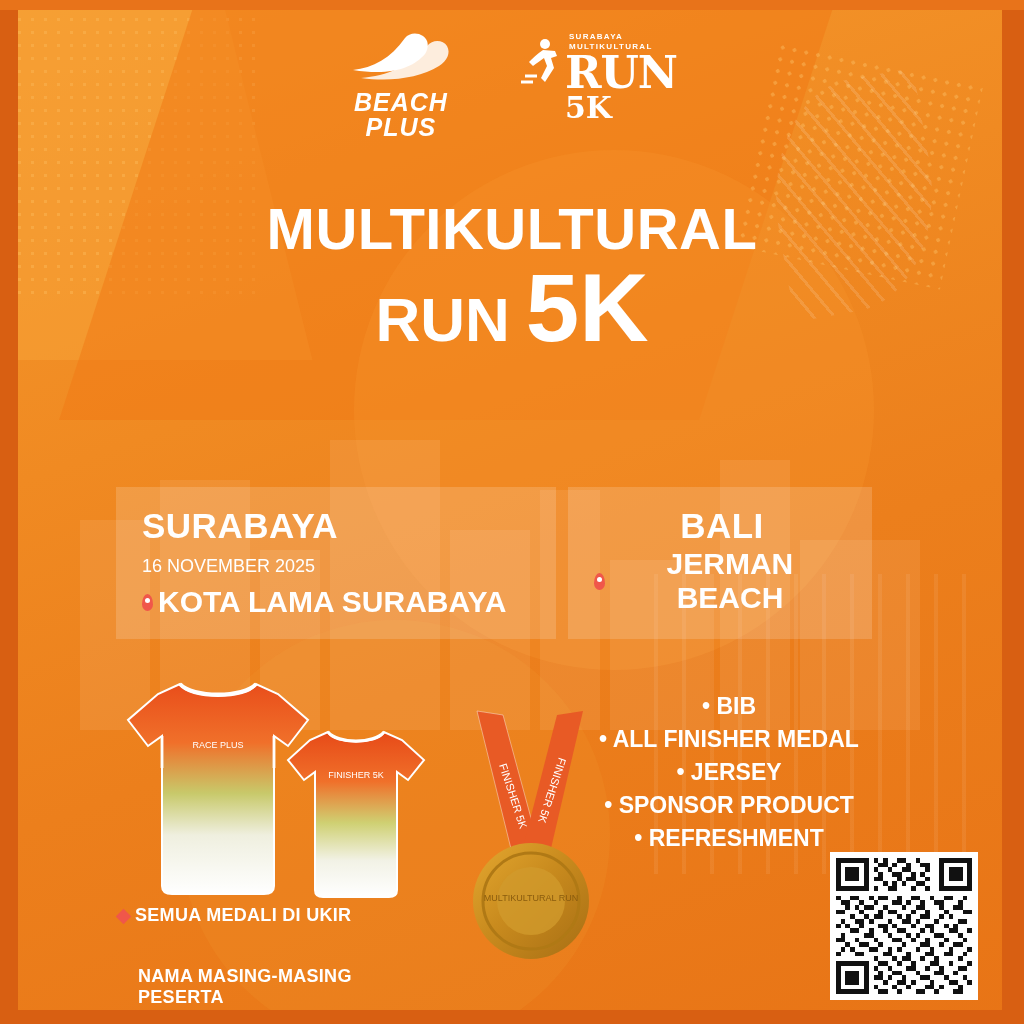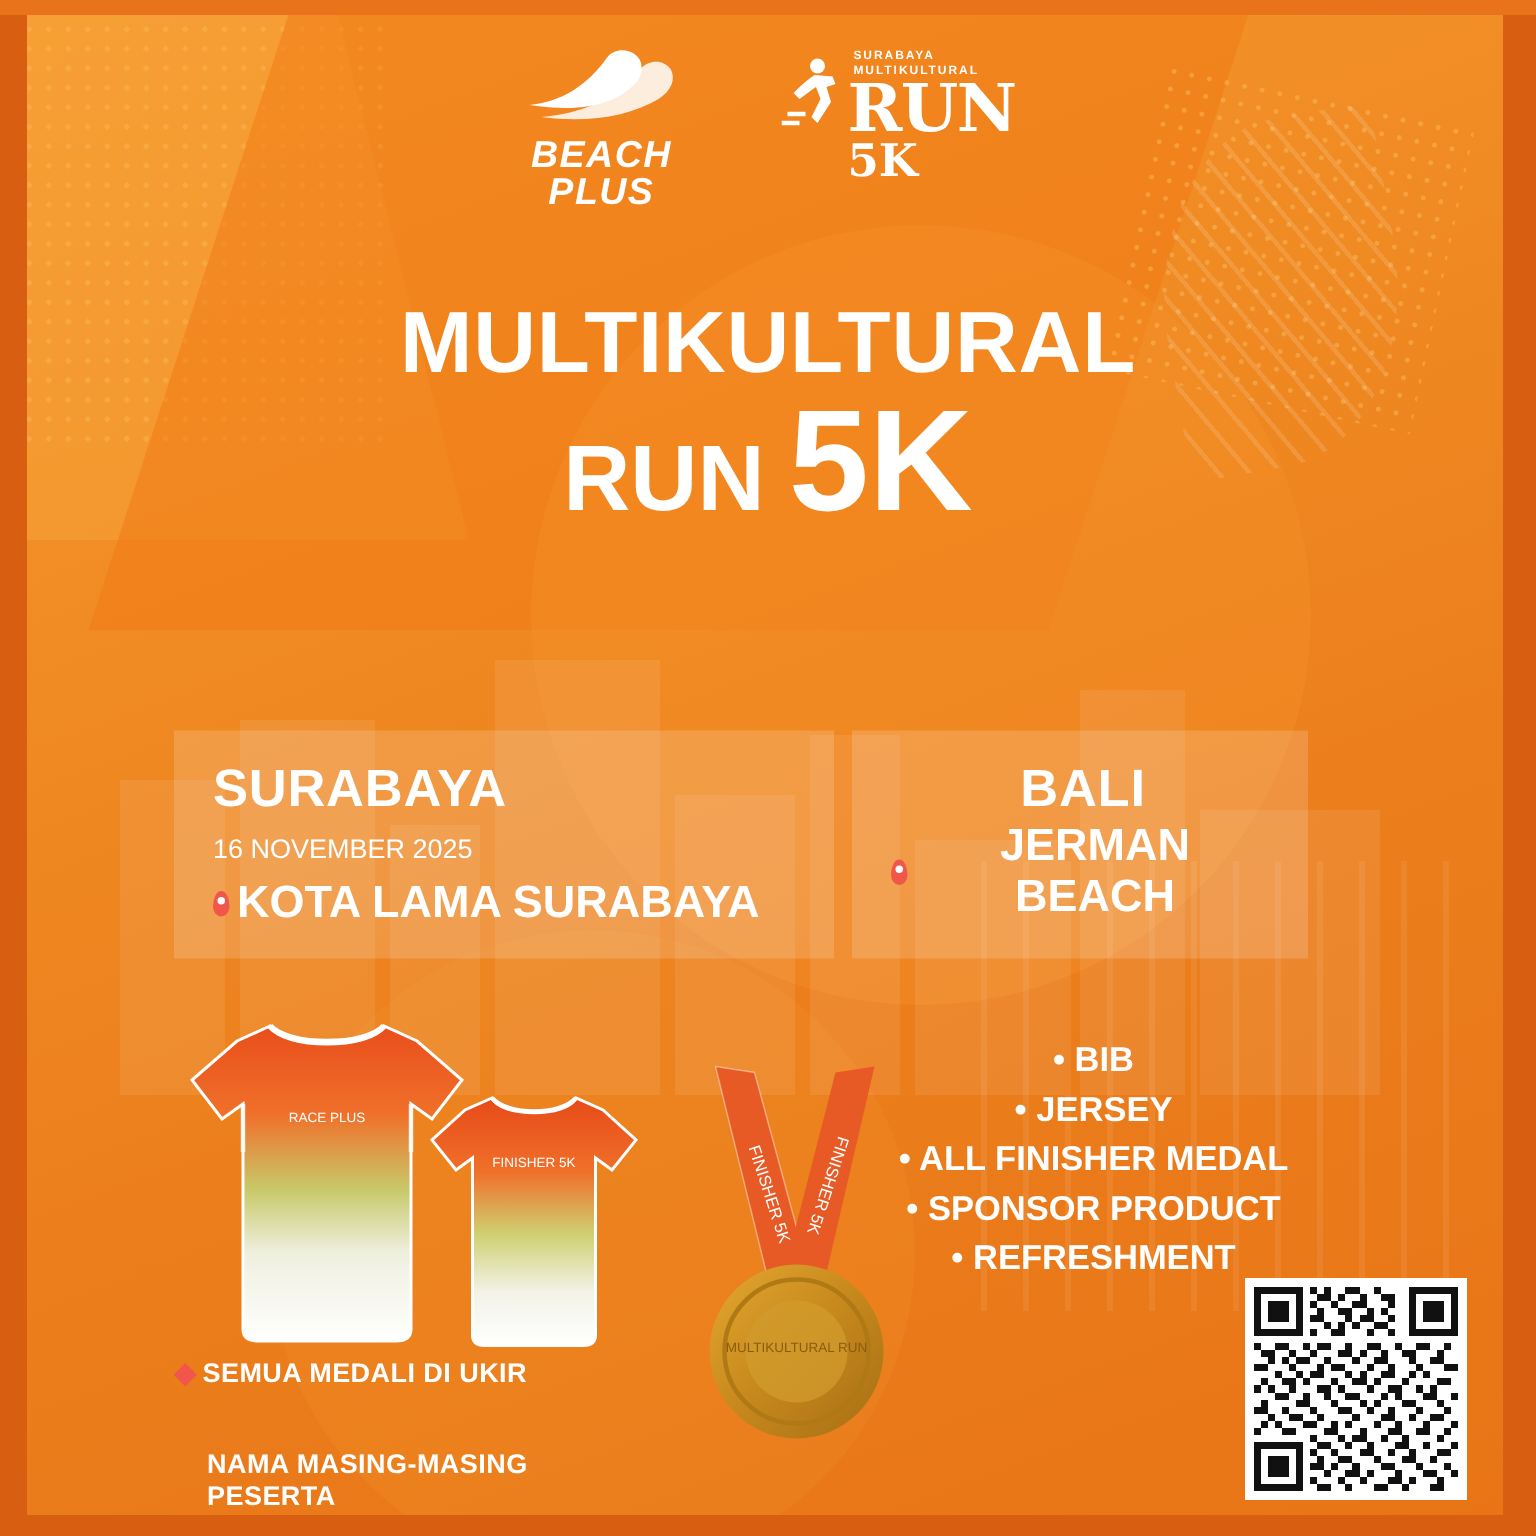--- a/index.html
+++ b/index.html
@@ -237,22 +237,22 @@
       <div class="venue">
         <span class="pin"></span>
         <span>JERMAN BEACH</span>
       </div>
     </div>
 
   </div>
 
   <ul class="benefits">
     <li>BIB</li>
+    <li>ALL FINISHER MEDAL</li>
     <li>JERSEY</li>
-    <li>ALL FINISHER MEDAL</li>
     <li>SPONSOR PRODUCT</li>
     <li>REFRESHMENT</li>
   </ul>
 
   <svg class="shirt-big" viewBox="0 0 200 230">
     <defs>
       <linearGradient id="gjb" x1="0" y1="0" x2="0" y2="1">
         <stop offset="0%" stop-color="#E94E1B"></stop>
         <stop offset="28%" stop-color="#F0702A"></stop>
         <stop offset="52%" stop-color="#C8C96A"></stop>

